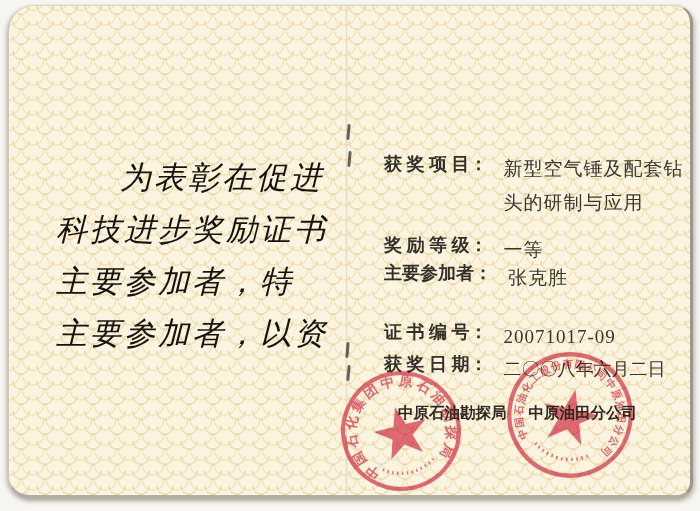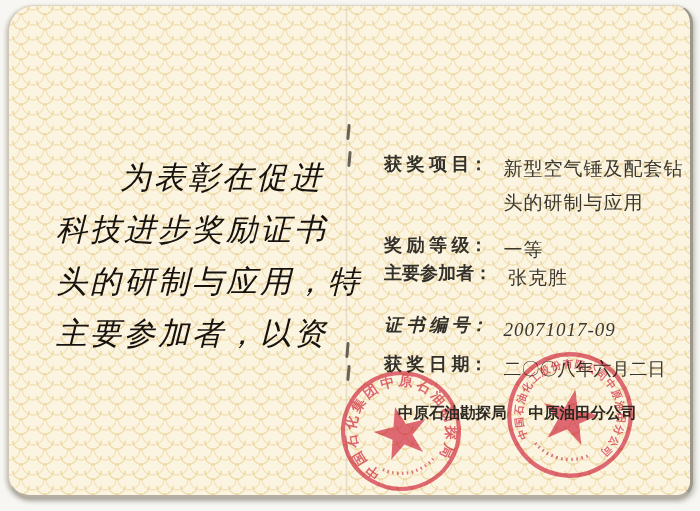--- a/index.html
+++ b/index.html
@@ -39,21 +39,21 @@
     letter-spacing:3px;color:#17120d;}
   .dedication .ln{white-space:nowrap;}
   .dedication .ln:first-child{padding-left:64px;}
 
   
   .field{position:absolute;left:375px;color:#2d2921;}
   .field .lab{display:inline-block;font-size:18px;font-weight:bold;
     vertical-align:top;color:#33302a;}
   .field .val{display:inline-block;font-size:19px;letter-spacing:1px;
     vertical-align:top;margin-left:12px;color:#3a362d;line-height:34px;}
-  .f1{top:146px;} .f2{top:227px;} .f3{top:255px;} .f4{top:307px;font-style:italic;} .f5{top:346px;}
+  .f1{top:146px;} .f2{top:227px;} .f3{top:255px;} .f4{top:314px;} .f5{top:346px;}
   .f5 .val{font-size:18px;letter-spacing:0;}
 
   
   .issuers{position:absolute;left:389px;top:397px;z-index:3;
     font-size:15.5px;font-weight:bold;color:#2c2821;white-space:nowrap;}
   .issuers .gap{display:inline-block;width:22px;}
 
   
   .seal{position:absolute;mix-blend-mode:multiply;opacity:.88;}
   .sealL{left:330px;top:363px;width:124px;height:124px;transform:rotate(-14deg);}
@@ -71,21 +71,21 @@
 
   <div class="fold"></div>
   <div class="stitch st1"></div>
   <div class="stitch st2"></div>
   <div class="stitch st3"></div>
   <div class="stitch st4"></div>
 
   <div class="dedication">
     <div class="ln">为表彰在促进</div>
     <div class="ln">科技进步奖励证书</div>
-    <div class="ln">头的研制与应用，特</div>
+    <div class="ln">主要参加者，特</div>
     <div class="ln">主要参加者，以资</div>
   </div>
 
   <div class="field f2">
     <span class="lab">奖 励 等 级：</span>
     <span class="val">一等</span>
   </div>
 
   <div class="field f1">
     <span class="lab">获 奖 项 目：</span>

